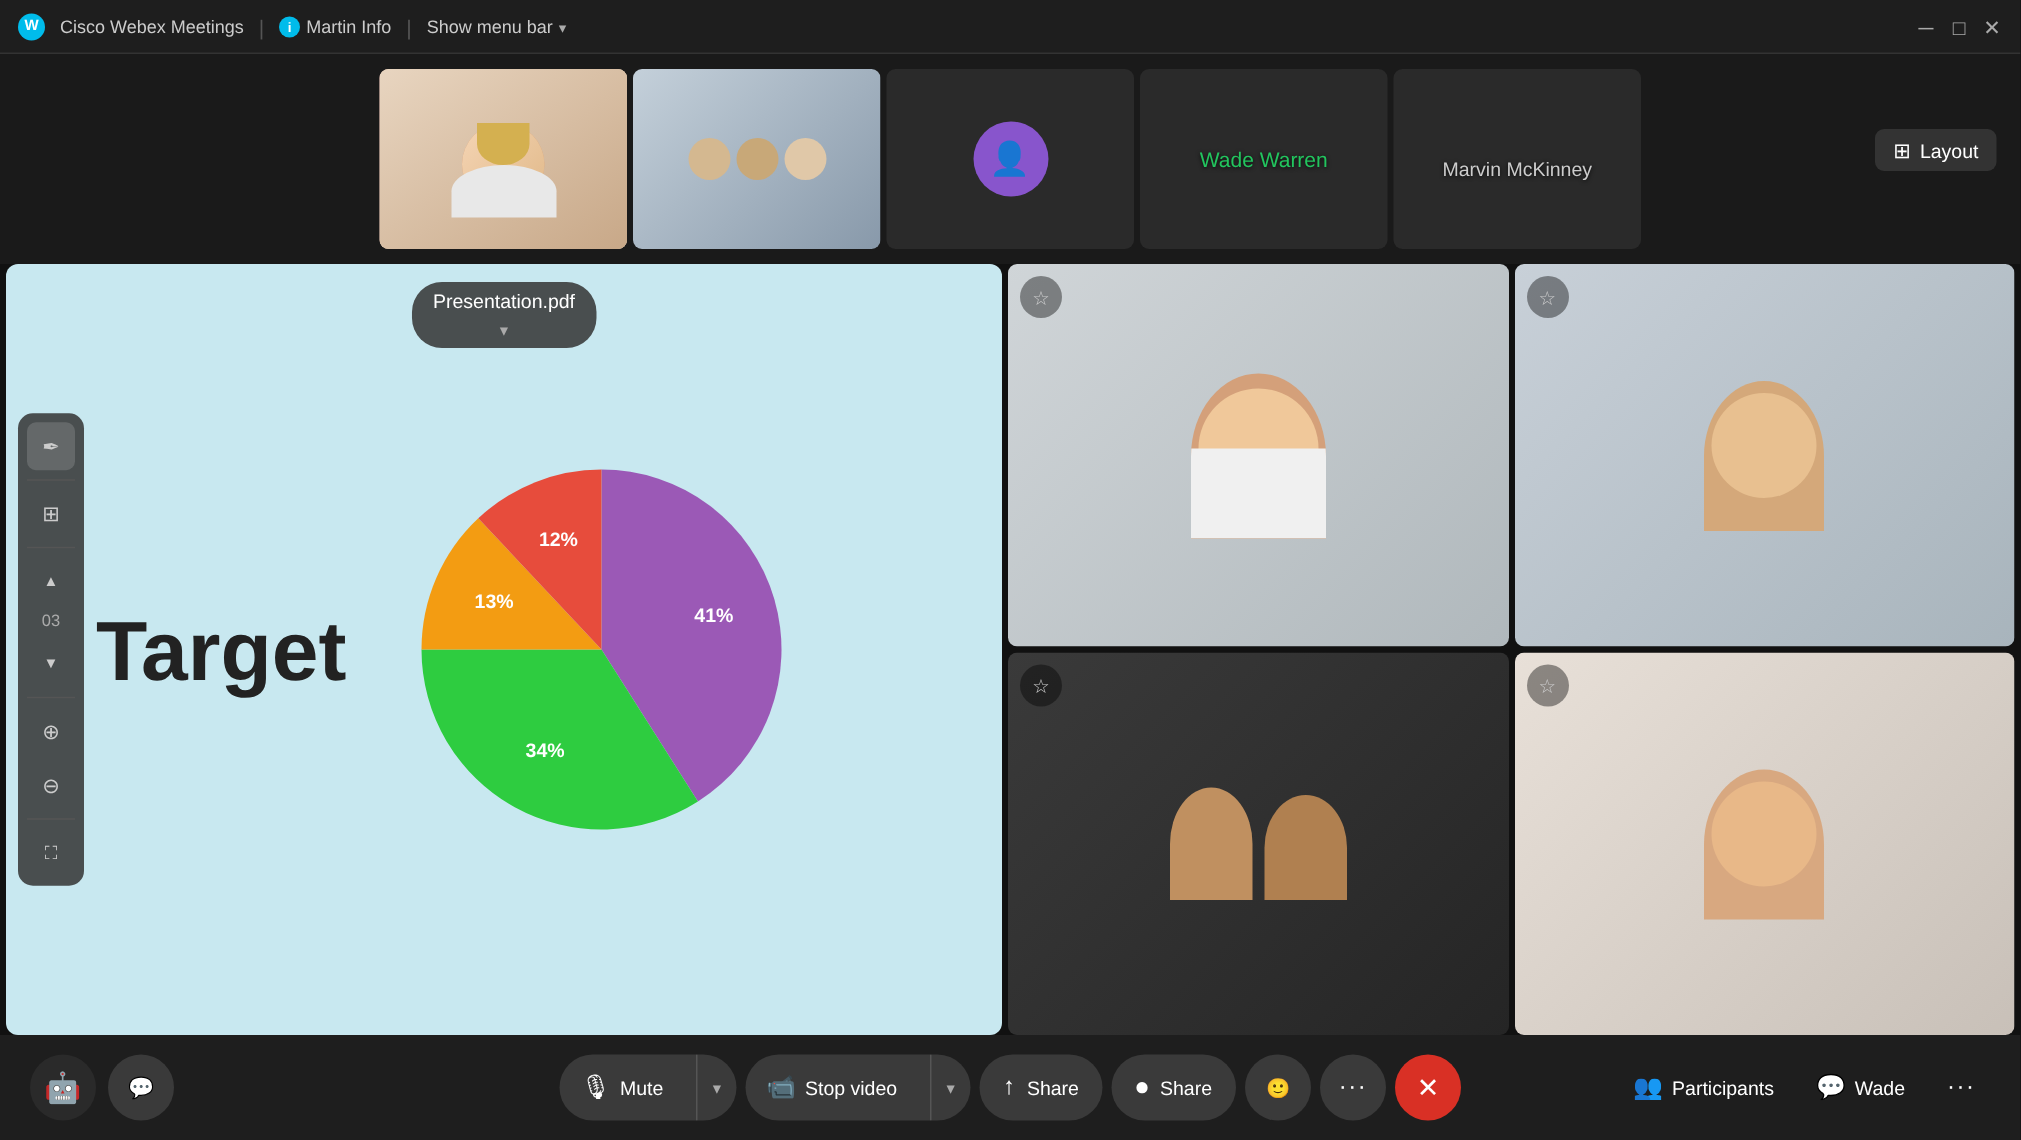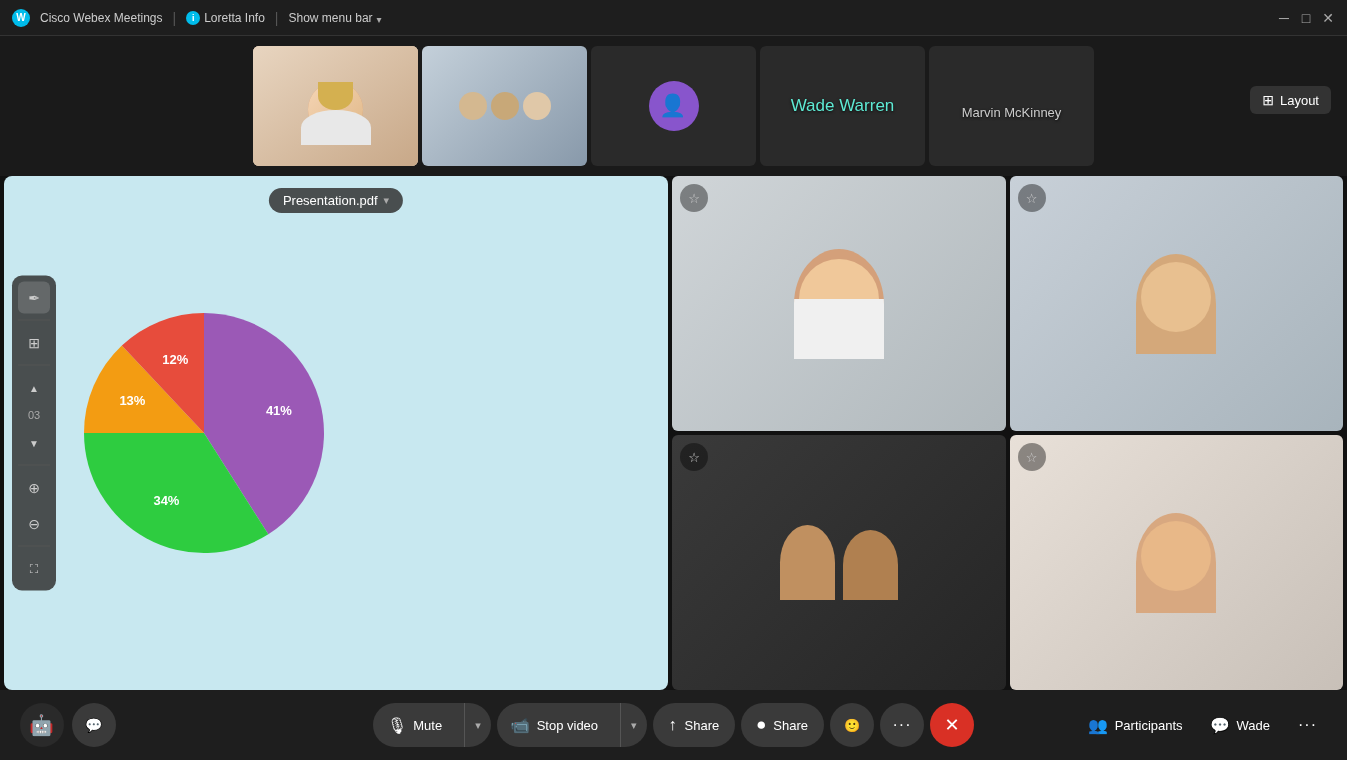--- a/index.html
+++ b/index.html
@@ -147,20 +147,21 @@
       top: 12px;
       left: 50%;
       transform: translateX(-50%);
       background: rgba(50,50,50,0.85);
       border-radius: 20px;
       padding: 5px 14px;
       display: flex; align-items: center; gap: 6px;
       font-size: 13px; color: #fff;
       z-index: 10;
       cursor: pointer;
+      flex-direction: column;
     }
     #presentation-header .chevron { font-size: 11px; color: #aaa; }
 
     
     #left-toolbar {
       position: absolute;
       left: 8px;
       top: 50%;
       transform: translateY(-50%);
       background: rgba(50,50,50,0.85);
@@ -337,21 +338,21 @@
   </style>
 </head>
 <body>
 
 <div id="titlebar">
   <div class="app-icon">W</div>
   <span class="app-name">Cisco Webex Meetings</span>
   <span class="divider">|</span>
   <div class="meeting-info-btn">
     <span class="info-dot">i</span>
-    <span>Loretta Info</span>
+    <span>Martin Info</span>
   </div>
   <span class="divider">|</span>
   <div class="show-menu-btn">
     <span>Show menu bar</span>
     <span style="font-size:10px; color:#aaa;">▾</span>
   </div>
   <div class="window-controls">
     <div class="win-btn">─</div>
     <div class="win-btn">□</div>
     <div class="win-btn">✕</div>
@@ -394,21 +395,21 @@
   </div>
 
   <div class="participant-thumb avatar-only" style="background:#2a2a2a; width:165px;">
     <div class="avatar-circle" style="width:50px;height:50px;background:#8855cc;border-radius:50%;display:flex;align-items:center;justify-content:center;font-size:22px;">
       👤
     </div>
   </div>
 
 
   <div class="participant-thumb no-video">
-    <span class="name-label" style="position:static;font-size:17px;color:#5eead4;">Wade Warren</span>
+    <span class="name-label" style="position:static;font-size:14px;color:#22c55e;">Wade Warren</span>
   </div>
 
   <div class="participant-thumb no-video">
     <span class="name-label" style="position:static;font-size:13px;color:#ccc;margin-top:12px;">Marvin McKinney</span>
   </div>
 </div>
 
 <div id="main-content">
 
   <div id="presentation-panel">
@@ -428,20 +429,21 @@
       <button class="tool-btn" style="font-size:12px;">⛶</button>
     </div>
 
     <div id="presentation-header">
       <span>Presentation.pdf</span>
       <span class="chevron">▾</span>
     </div>
 
     <div id="slide-content">
       <div id="slide-inner">
+        <div id="slide-title">Target</div>
         <div id="pie-chart-container"><svg width="280" height="280" viewBox="0 0 280 280">
               <path d="M140,140 L140,20 A120,120 0 0,1 204.2992153974796,241.3193510602418 Z" fill="#9b59b6"></path>
               <text x="214.90290748280154" y="118.23869372894012" text-anchor="middle" dominant-baseline="middle" fill="white" font-size="13" font-weight="600" font-family="Segoe UI, Arial, sans-serif">41%</text>
               <path d="M140,140 L204.2992153974796,241.3193510602418 A120,120 0 0,1 20,140.00000000000003 Z" fill="#2ecc40"></path>
               <text x="102.42321342006622" y="208.35192104342138" text-anchor="middle" dominant-baseline="middle" fill="white" font-size="13" font-weight="600" font-family="Segoe UI, Arial, sans-serif">34%</text>
               <path d="M140,140 L20,140.00000000000003 A120,120 0 0,1 57.85434728855732,52.52376470943064 Z" fill="#f39c12"></path>
               <text x="68.41513919664948" y="109.0224645304871" text-anchor="middle" dominant-baseline="middle" fill="white" font-size="13" font-weight="600" font-family="Segoe UI, Arial, sans-serif">13%</text>
               <path d="M140,140 L57.85434728855732,52.52376470943064 A120,120 0 0,1 139.99999999999997,20 Z" fill="#e74c3c"></path>
               <text x="111.28628489059513" y="67.47743410071638" text-anchor="middle" dominant-baseline="middle" fill="white" font-size="13" font-weight="600" font-family="Segoe UI, Arial, sans-serif">12%</text>
             </svg></div>

